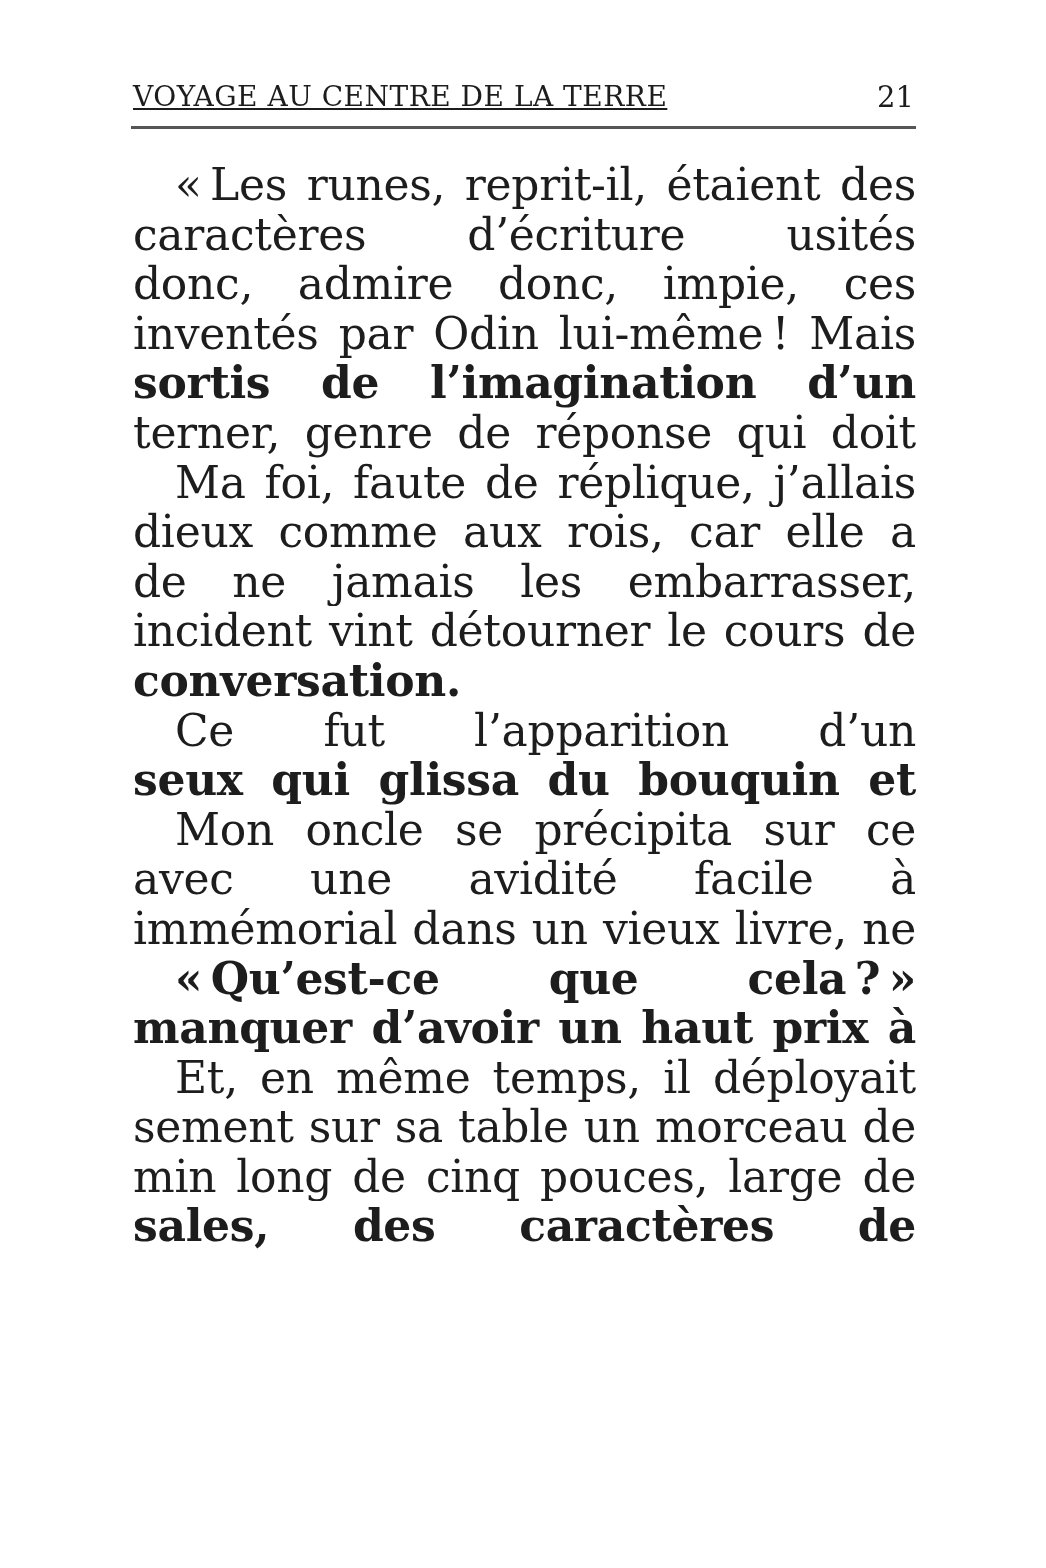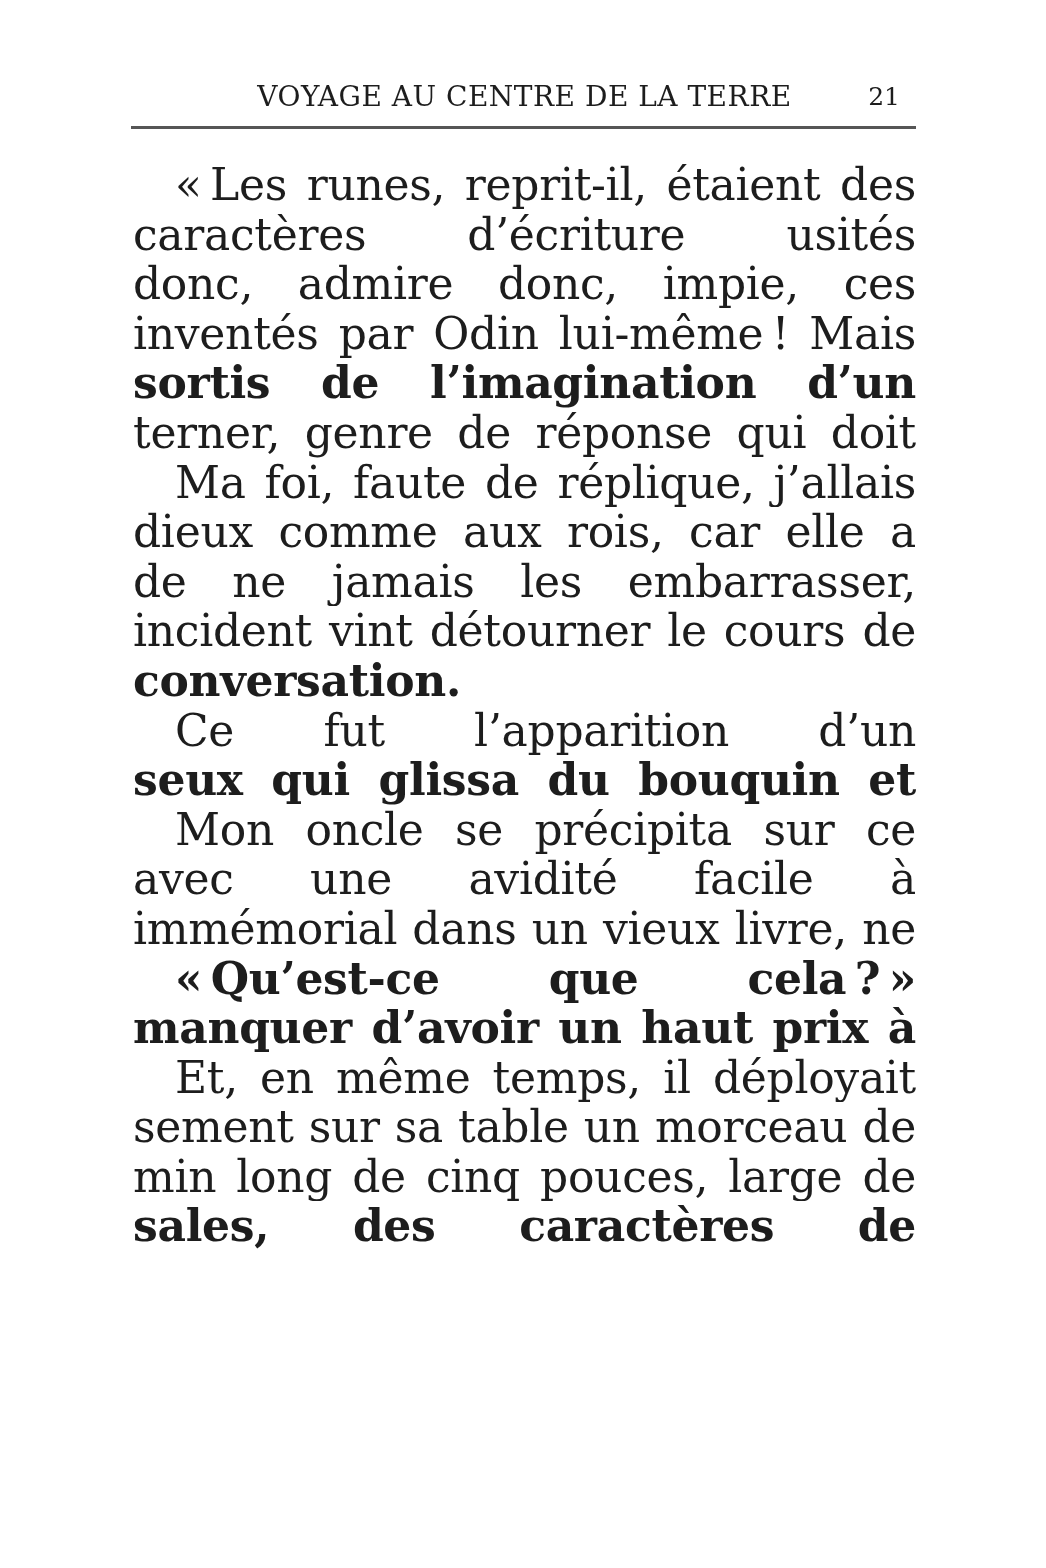--- a/index.html
+++ b/index.html
@@ -13,31 +13,32 @@
     color: var(--text-color, #1d1d1d);
     font-family: "DejaVu Serif", "Liberation Serif", serif;
     overflow: hidden;
   }
   .running-head {
     position: absolute;
     left: 133px;
     top: 78px;
     width: 783px;
     height: 38px;
-    text-align: center;
+    text-align: left;
     font-size: 28px;
     line-height: 38px;
     letter-spacing: 0.5px;
     white-space: nowrap;
+    text-decoration: underline;
   }
   .page-num {
     position: absolute;
-    right: 16px;
+    right: 2px;
     top: 0;
-    font-size: 25px;
+    font-size: 29px;
     line-height: 38px;
     letter-spacing: 0;
   }
   .head-rule {
     position: absolute;
     left: 131px;
     top: 126px;
     width: 785px;
     height: 2.5px;
     background: var(--rule-color, #565656);

